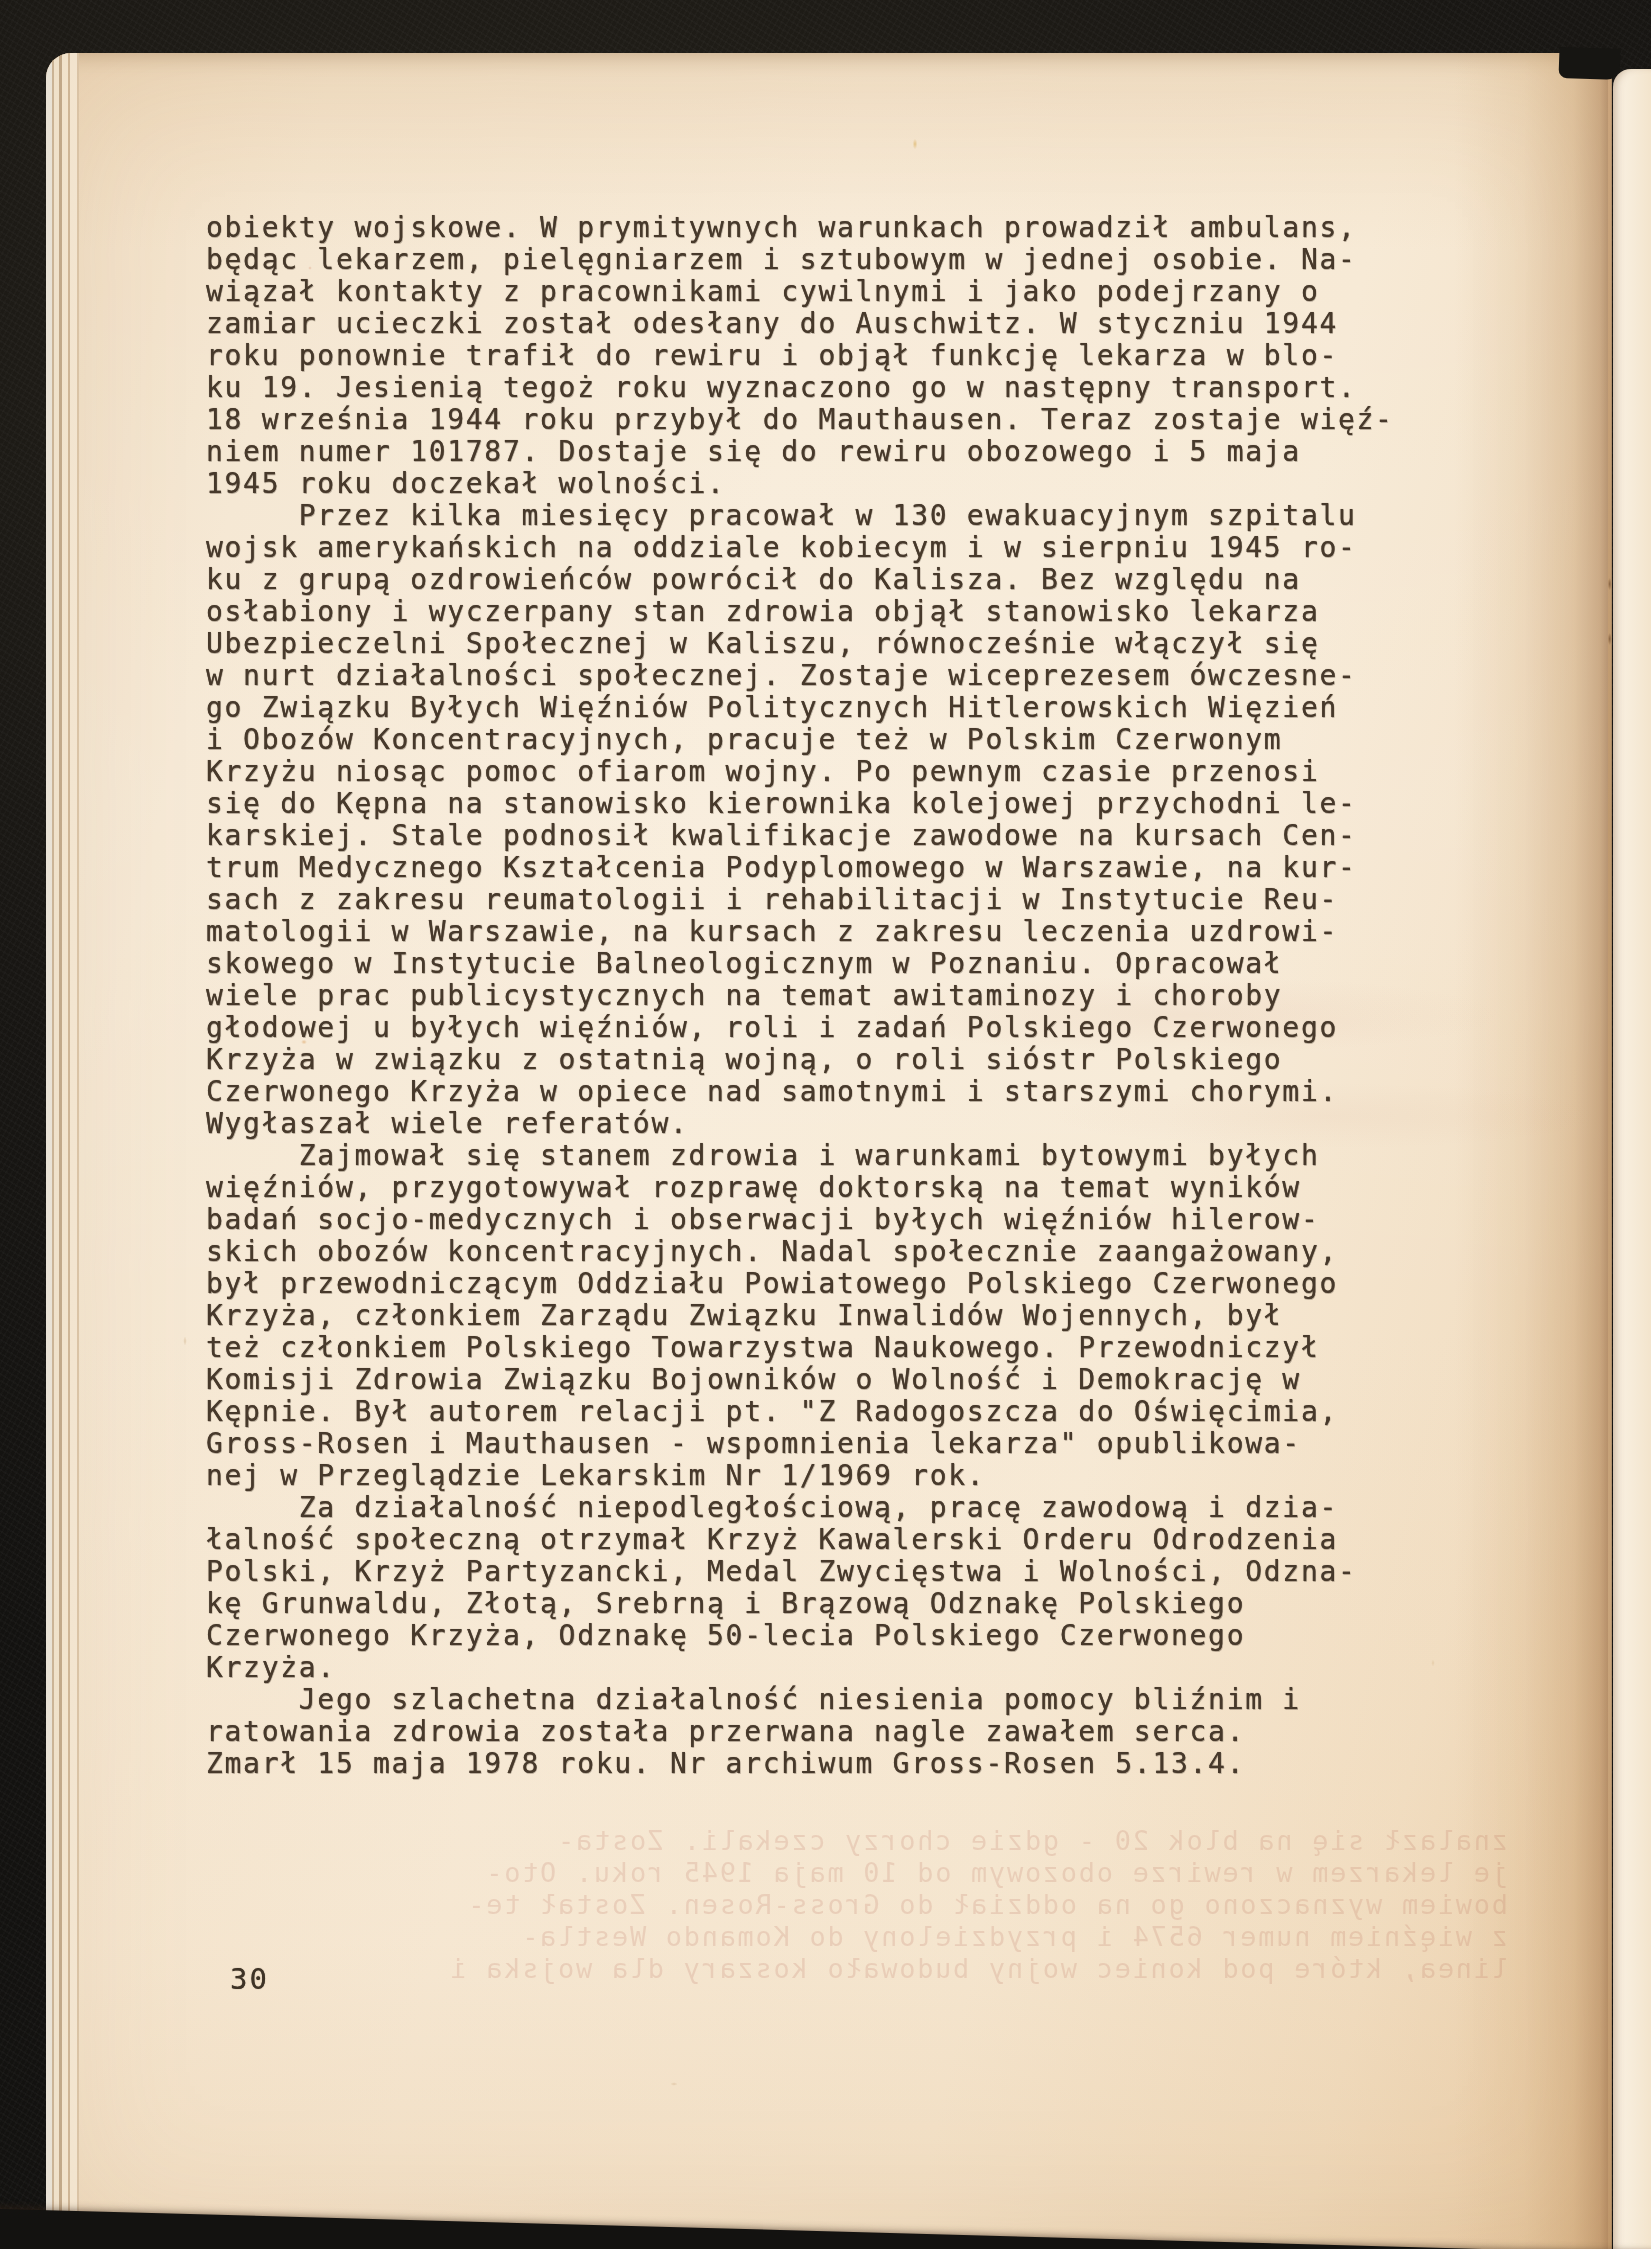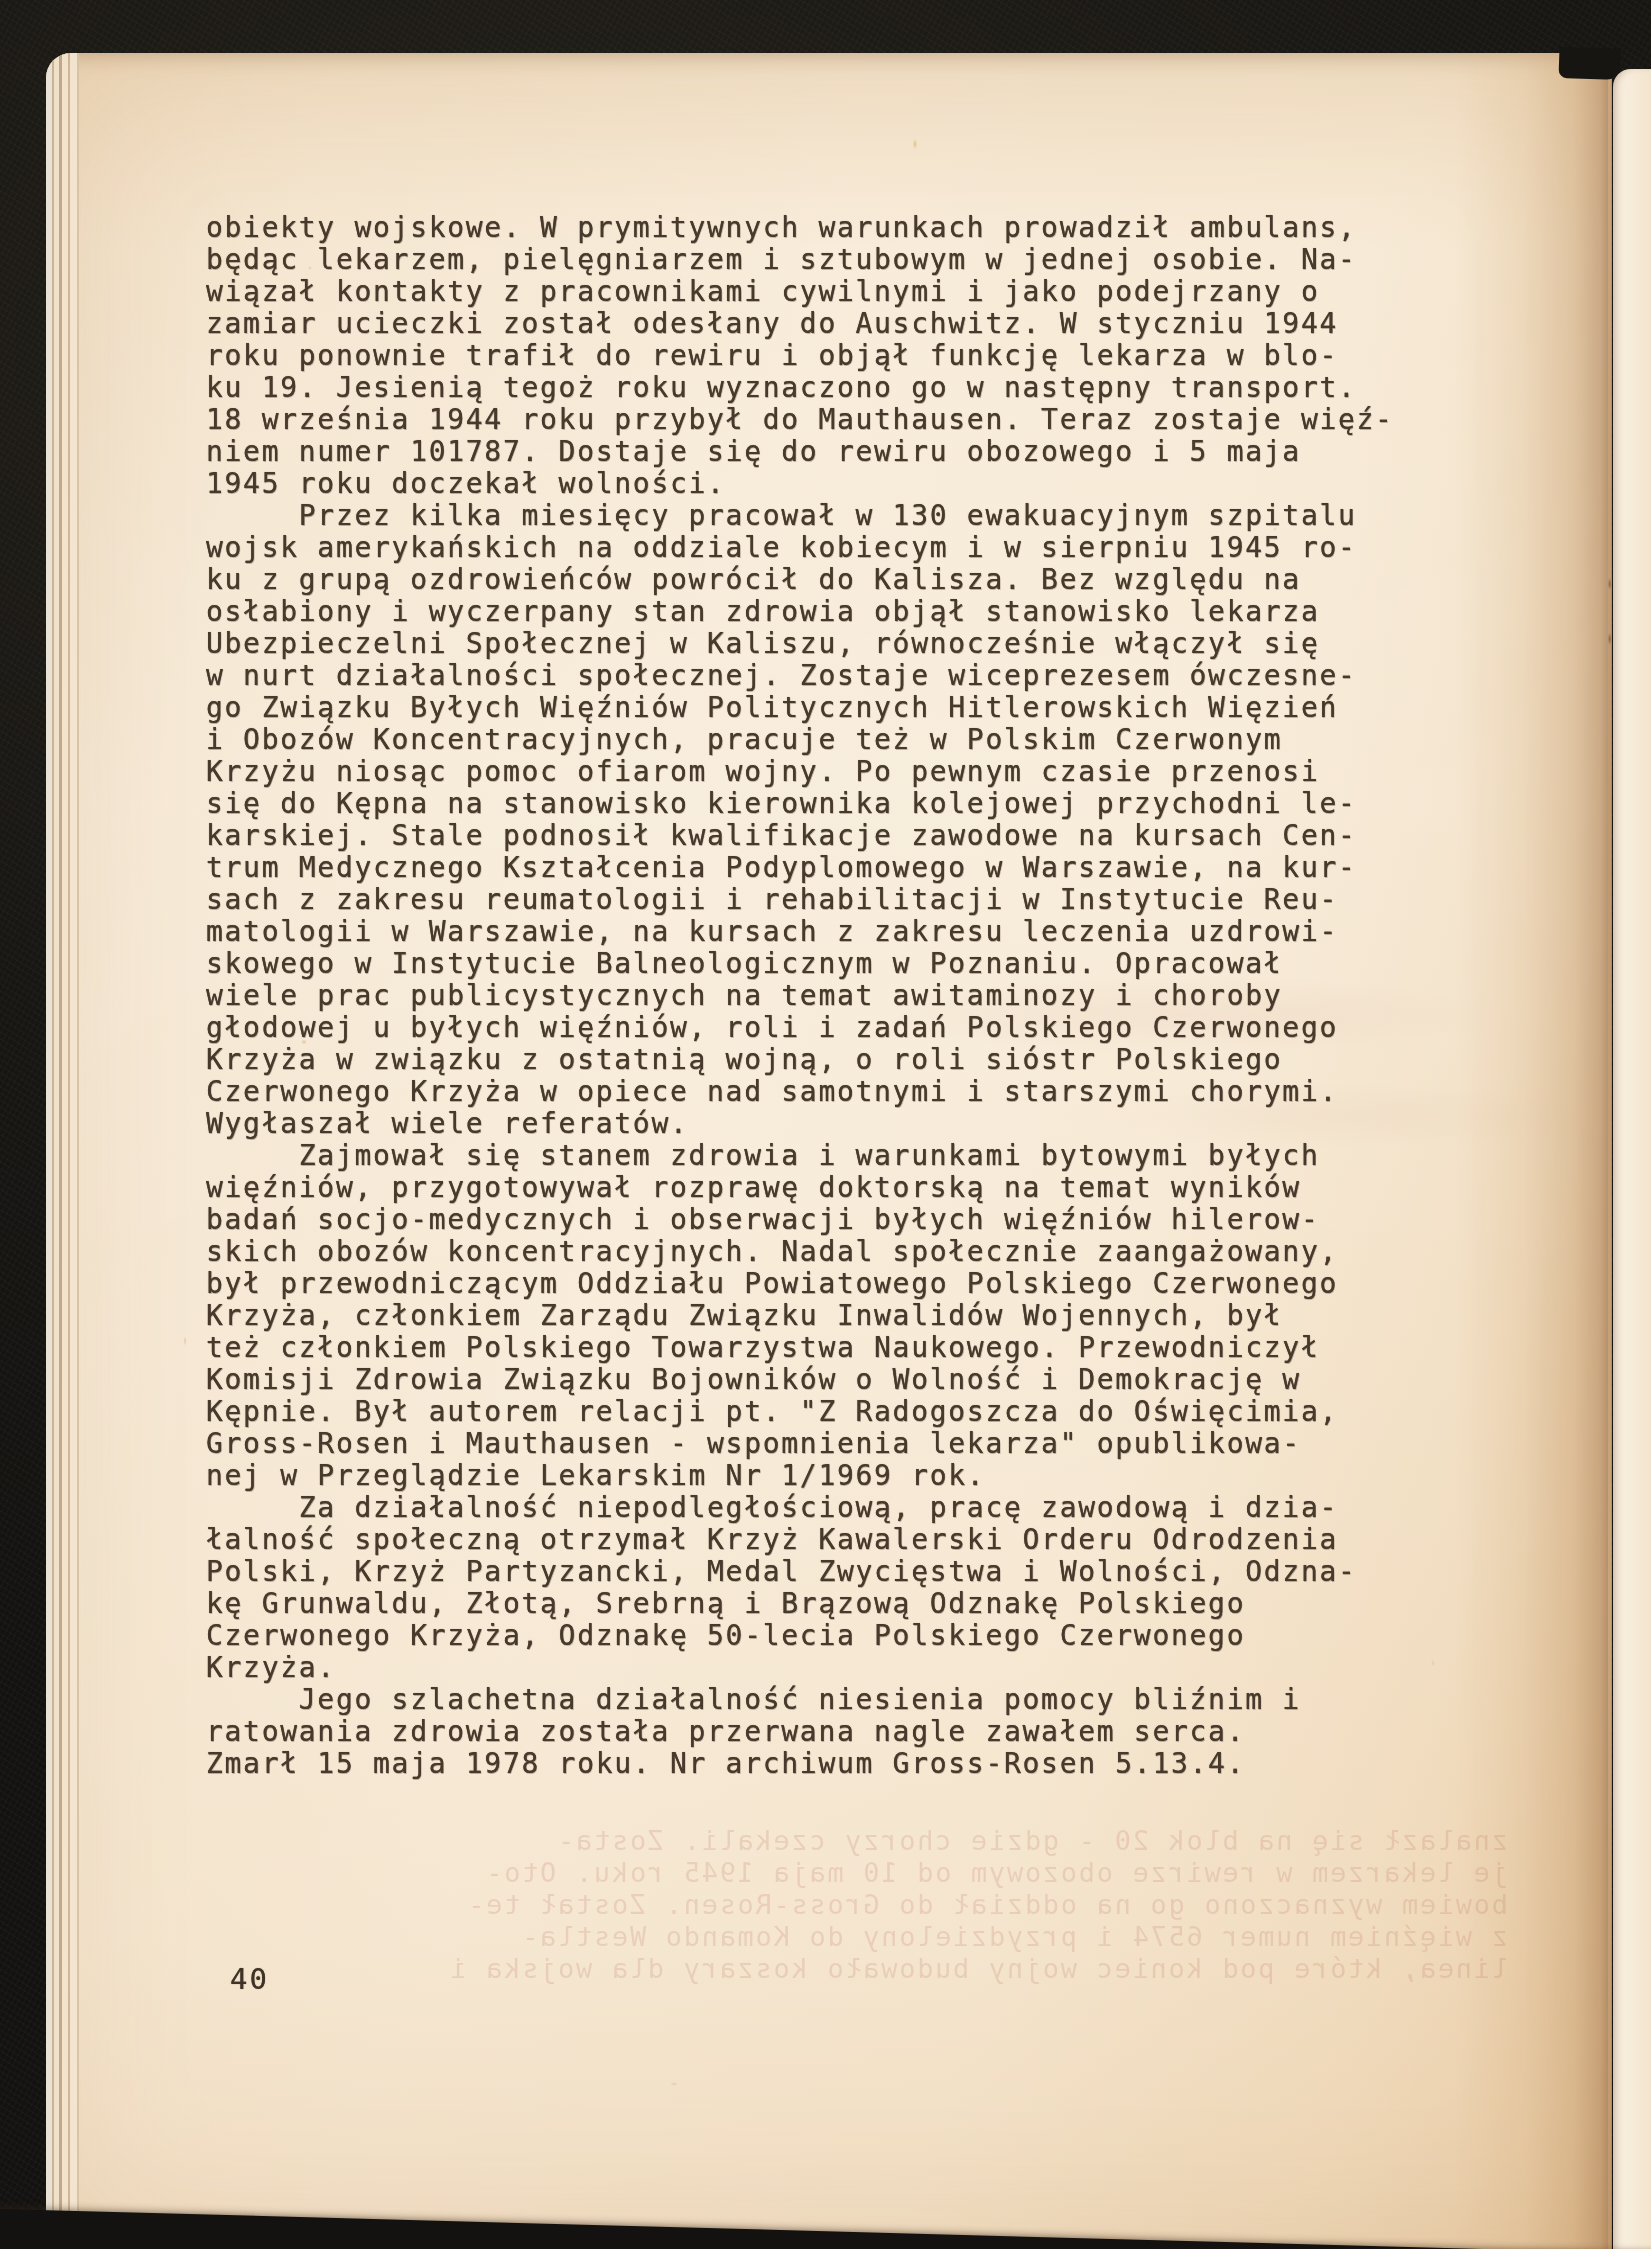--- a/index.html
+++ b/index.html
@@ -177,21 +177,21 @@
   <div class="page">
     <div class="edge-stack"></div>
     <div class="gutter"></div>
     <div class="mid-smudge"></div>
 
     <div class="ghost"><div class="ghost-line">znalazł się na blok 20 - gdzie chorzy czekali. Zosta-</div><div class="ghost-line">je lekarzem w rewirze obozowym od 10 maja 1945 roku. Oto-</div><div class="ghost-line">bowiem wyznaczono go na oddział do Gross-Rosen. Został te-</div><div class="ghost-line">z więźniem numer 6574 i przydzielony do Komando Westla-</div><div class="ghost-line">linea, które pod koniec wojny budowało koszary dla wojska i</div></div>
   </div>
 
   <div class="text-block"><div class="line">obiekty wojskowe. W prymitywnych warunkach prowadził ambulans,</div><div class="line">będąc lekarzem, pielęgniarzem i sztubowym w jednej osobie. Na-</div><div class="line">wiązał kontakty z pracownikami cywilnymi i jako podejrzany o</div><div class="line">zamiar ucieczki został odesłany do Auschwitz. W styczniu 1944</div><div class="line">roku ponownie trafił do rewiru i objął funkcję lekarza w blo-</div><div class="line">ku 19. Jesienią tegoż roku wyznaczono go w następny transport.</div><div class="line">18 września 1944 roku przybył do Mauthausen. Teraz zostaje więź-</div><div class="line">niem numer 101787. Dostaje się do rewiru obozowego i 5 maja</div><div class="line">1945 roku doczekał wolności.</div><div class="line">     Przez kilka miesięcy pracował w 130 ewakuacyjnym szpitalu</div><div class="line">wojsk amerykańskich na oddziale kobiecym i w sierpniu 1945 ro-</div><div class="line">ku z grupą ozdrowieńców powrócił do Kalisza. Bez względu na</div><div class="line">osłabiony i wyczerpany stan zdrowia objął stanowisko lekarza</div><div class="line">Ubezpieczelni Społecznej w Kaliszu, równocześnie włączył się</div><div class="line">w nurt działalności społecznej. Zostaje wiceprezesem ówczesne-</div><div class="line">go Związku Byłych Więźniów Politycznych Hitlerowskich Więzień</div><div class="line">i Obozów Koncentracyjnych, pracuje też w Polskim Czerwonym</div><div class="line">Krzyżu niosąc pomoc ofiarom wojny. Po pewnym czasie przenosi</div><div class="line">się do Kępna na stanowisko kierownika kolejowej przychodni le-</div><div class="line">karskiej. Stale podnosił kwalifikacje zawodowe na kursach Cen-</div><div class="line">trum Medycznego Kształcenia Podyplomowego w Warszawie, na kur-</div><div class="line">sach z zakresu reumatologii i rehabilitacji w Instytucie Reu-</div><div class="line">matologii w Warszawie, na kursach z zakresu leczenia uzdrowi-</div><div class="line">skowego w Instytucie Balneologicznym w Poznaniu. Opracował</div><div class="line">wiele prac publicystycznych na temat awitaminozy i choroby</div><div class="line">głodowej u byłych więźniów, roli i zadań Polskiego Czerwonego</div><div class="line">Krzyża w związku z ostatnią wojną, o roli sióstr Polskiego</div><div class="line">Czerwonego Krzyża w opiece nad samotnymi i starszymi chorymi.</div><div class="line">Wygłaszał wiele referatów.</div><div class="line">     Zajmował się stanem zdrowia i warunkami bytowymi byłych</div><div class="line">więźniów, przygotowywał rozprawę doktorską na temat wyników</div><div class="line">badań socjo-medycznych i obserwacji byłych więźniów hilerow-</div><div class="line">skich obozów koncentracyjnych. Nadal społecznie zaangażowany,</div><div class="line">był przewodniczącym Oddziału Powiatowego Polskiego Czerwonego</div><div class="line">Krzyża, członkiem Zarządu Związku Inwalidów Wojennych, był</div><div class="line">też członkiem Polskiego Towarzystwa Naukowego. Przewodniczył</div><div class="line">Komisji Zdrowia Związku Bojowników o Wolność i Demokrację w</div><div class="line">Kępnie. Był autorem relacji pt. "Z Radogoszcza do Oświęcimia,</div><div class="line">Gross-Rosen i Mauthausen - wspomnienia lekarza" opublikowa-</div><div class="line">nej w Przeglądzie Lekarskim Nr 1/1969 rok.</div><div class="line">     Za działalność niepodległościową, pracę zawodową i dzia-</div><div class="line">łalność społeczną otrzymał Krzyż Kawalerski Orderu Odrodzenia</div><div class="line">Polski, Krzyż Partyzancki, Medal Zwycięstwa i Wolności, Odzna-</div><div class="line">kę Grunwaldu, Złotą, Srebrną i Brązową Odznakę Polskiego</div><div class="line">Czerwonego Krzyża, Odznakę 50-lecia Polskiego Czerwonego</div><div class="line">Krzyża.</div><div class="line">     Jego szlachetna działalność niesienia pomocy bliźnim i</div><div class="line">ratowania zdrowia została przerwana nagle zawałem serca.</div><div class="line">Zmarł 15 maja 1978 roku. Nr archiwum Gross-Rosen 5.13.4.</div></div>
 
-  <div class="page-number">40</div>
+  <div class="page-number">30</div>
 
   <div class="crease"></div>
   <div class="next-page"></div>
   <div class="top-notch"></div>
   <div class="bottom-band"></div>
 
 </div>
 
 
 </body></html>

